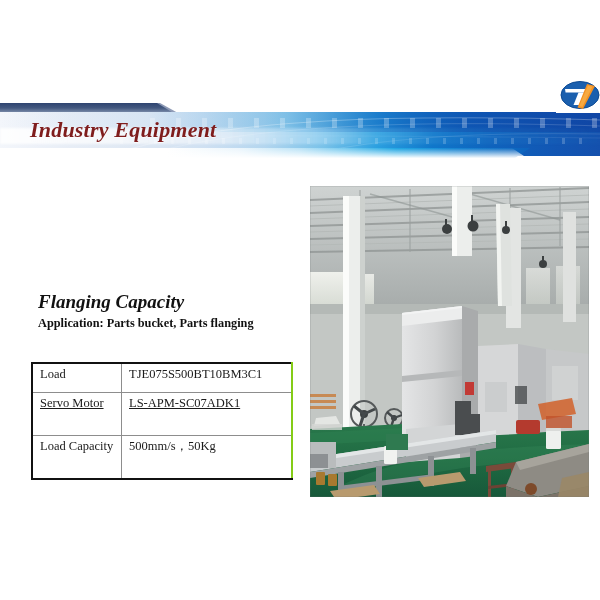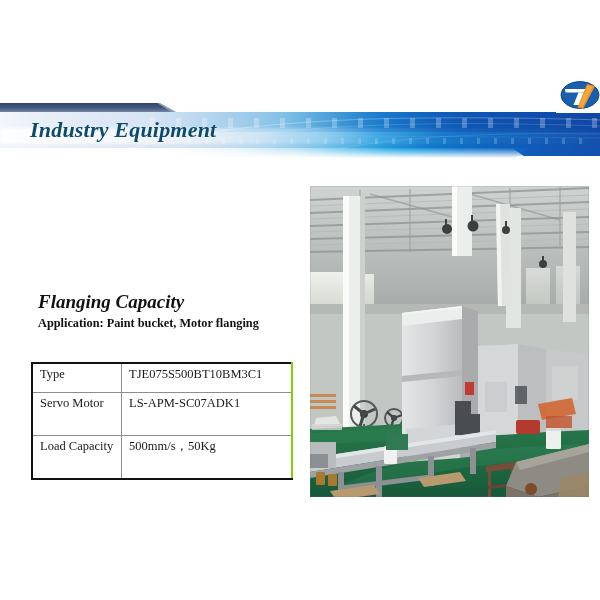--- a/index.html
+++ b/index.html
@@ -102,21 +102,21 @@
     opacity:.30;
     background-image:repeating-linear-gradient(to right,
       rgba(255,255,255,.7) 0px,rgba(255,255,255,.7) 3px,
       rgba(255,255,255,0) 3px,rgba(255,255,255,0) 17px);
   }
 
   .header-title{
     position:absolute;left:30px;top:39px;
     font-family:"Liberation Serif", serif;
     font-weight:bold;font-style:italic;font-size:22px;
-    color:#0c4a6e;letter-spacing:.2px;white-space:nowrap;
+    color:#7f1d1d;letter-spacing:.2px;white-space:nowrap;
     text-shadow:0 1px 0 rgba(255,255,255,.55);
   }
 
   
   .logo{position:absolute;left:556px;top:80px;width:44px;height:33px;background:#ffffff;overflow:hidden;}
 
   
   .prod-title{
     position:absolute;left:38px;top:291px;
     font-family:"Liberation Serif", serif;
@@ -140,21 +140,21 @@
     font-family:"Liberation Serif", serif;
     font-size:12.5px;color:#1a1a1a;
     padding:3px 5px 3px 7px;vertical-align:top;line-height:14.5px;
   }
   .spec-table tr td:first-child{width:76px;}
   .spec-table .outer-l{border-left:2px solid #111;}
   .spec-table .outer-r{border-right:2px solid #84cc16;}
   .spec-table tr:first-child td{border-top:2px solid #111;}
   .spec-table tr:last-child td{border-bottom:2px solid #111;}
   .r1 td{height:22px;}
-  .r2 td{height:36px;}
+  .r2 td{height:36px;text-decoration:underline;}
   .r3 td{height:36px;}
   .lbl-indent{padding-left:9px;}
 
   
   .photo{
     position:absolute;left:310px;top:186px;width:279px;height:311px;
     overflow:hidden;background:#9aa0a2;
   }
   .photo svg{display:block;}
 </style>
@@ -194,26 +194,26 @@
       <ellipse cx="24" cy="15" rx="19" ry="13.5" fill="none" stroke="#0d4a93" stroke-width="1"></ellipse>
       <path d="M9,9 L36,9 L34.5,12.6 L9.6,12.6 Z" fill="#ffffff"></path>
       <path d="M22.5,12.6 L30,12.6 L24,25 L17.5,25 Z" fill="#ffffff"></path>
       <path d="M31,4 L39,6 L27,29 L21.5,27.5 Z" fill="#f29022"></path>
       <path d="M32,5.5 L36.5,6.8 L26.4,27 L23.2,26.1 Z" fill="#f7a940"></path>
     </svg>
   </div>
 
   <div class="prod-title">Flanging Capacity</div>
 
-  <div class="prod-app">Application: Paint bucket, Motor flanging</div>
+  <div class="prod-app">Application: Parts bucket, Parts flanging</div>
 
   <table class="spec-table">
     <tbody>
       <tr class="r1">
-        <td class="outer-l">Type</td>
+        <td class="outer-l">Load</td>
         <td class="outer-r">TJE075S500BT10BM3C1</td>
       </tr>
       <tr class="r2">
         <td class="outer-l">Servo Motor</td>
         <td class="outer-r">LS-APM-SC07ADK1</td>
       </tr>
       <tr class="r3">
         <td class="outer-l lbl-indent">Load Capacity</td>
         <td class="outer-r">500mm/s，50Kg</td>
       </tr>

